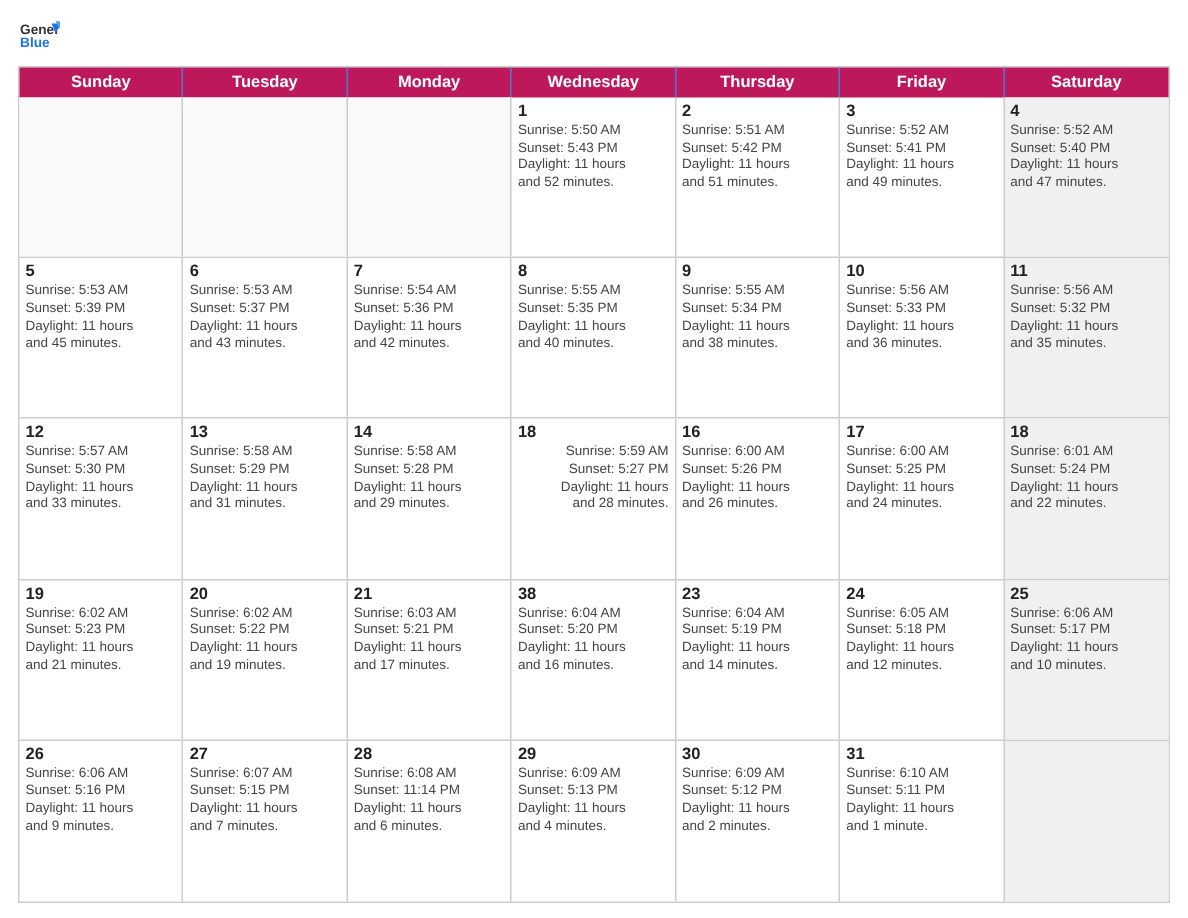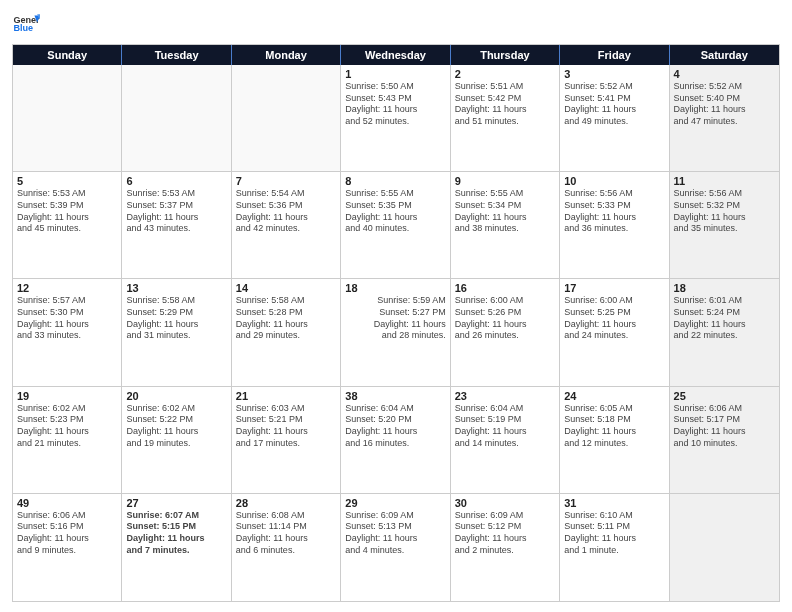--- a/index.html
+++ b/index.html
@@ -47,21 +47,21 @@
     }
     .calendar {
       flex: 1;
       display: flex;
       flex-direction: column;
       border: 1px solid #ccc;
     }
     .day-headers {
       display: grid;
       grid-template-columns: repeat(7, 1fr);
-      background: #0f172a;
+      background: #be185d;
     }
     .day-header {
       color: #fff;
       font-size: 11px;
       font-weight: bold;
       text-align: center;
       padding: 4px 2px;
       border-right: 1px solid #4a7cca;
     }
     .day-header:last-child { border-right: none; }
@@ -311,29 +311,29 @@
           <div class="day-cell shaded">
             <span class="day-num">25</span>
             <div class="day-info" style="white-space: pre-line;">Sunrise: 6:06 AM
 Sunset: 5:17 PM
 Daylight: 11 hours
 and 10 minutes.</div>
           </div>
         </div>
         <div class="week-row">
           <div class="day-cell">
-            <span class="day-num">49</span>
+            <span class="day-num">26</span>
             <div class="day-info" style="white-space: pre-line;">Sunrise: 6:06 AM
 Sunset: 5:16 PM
 Daylight: 11 hours
 and 9 minutes.</div>
           </div>
           <div class="day-cell">
             <span class="day-num">27</span>
-            <div class="day-info" style="white-space: pre-line; font-weight: bold;">Sunrise: 6:07 AM
+            <div class="day-info" style="white-space: pre-line;">Sunrise: 6:07 AM
 Sunset: 5:15 PM
 Daylight: 11 hours
 and 7 minutes.</div>
           </div>
           <div class="day-cell">
             <span class="day-num">28</span>
             <div class="day-info" style="white-space: pre-line;">Sunrise: 6:08 AM
 Sunset: 11:14 PM
 Daylight: 11 hours
 and 6 minutes.</div>

